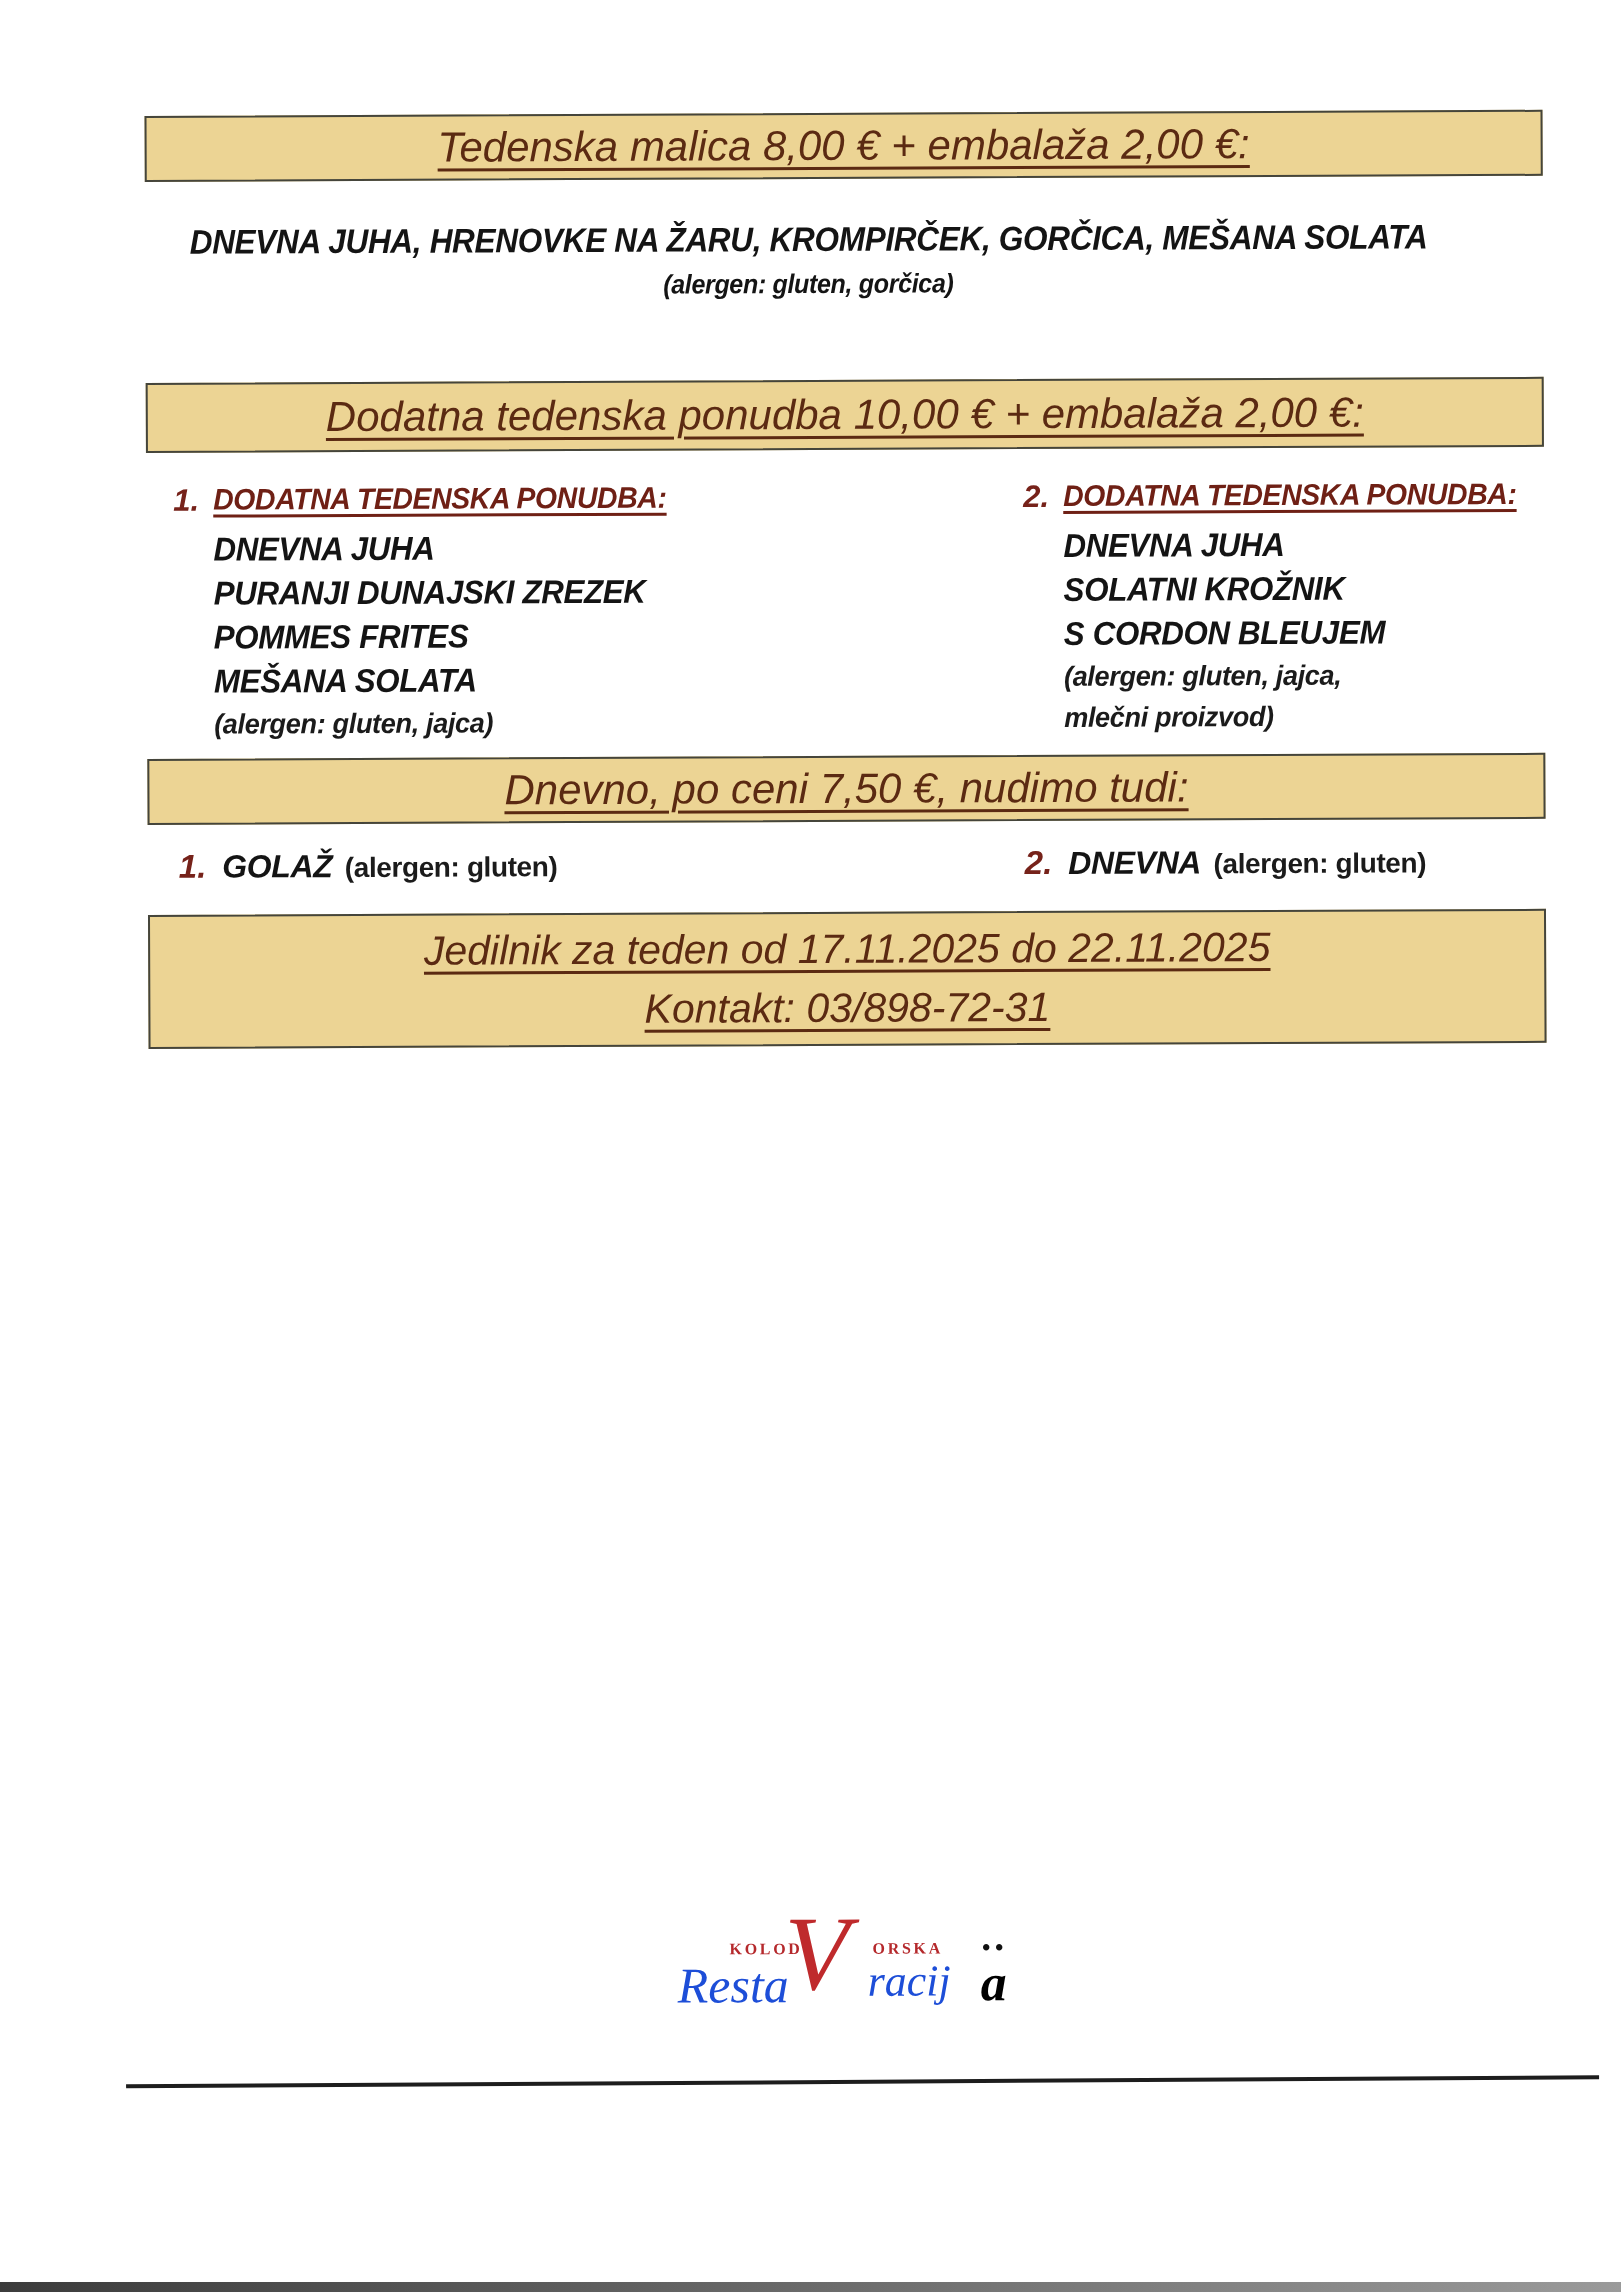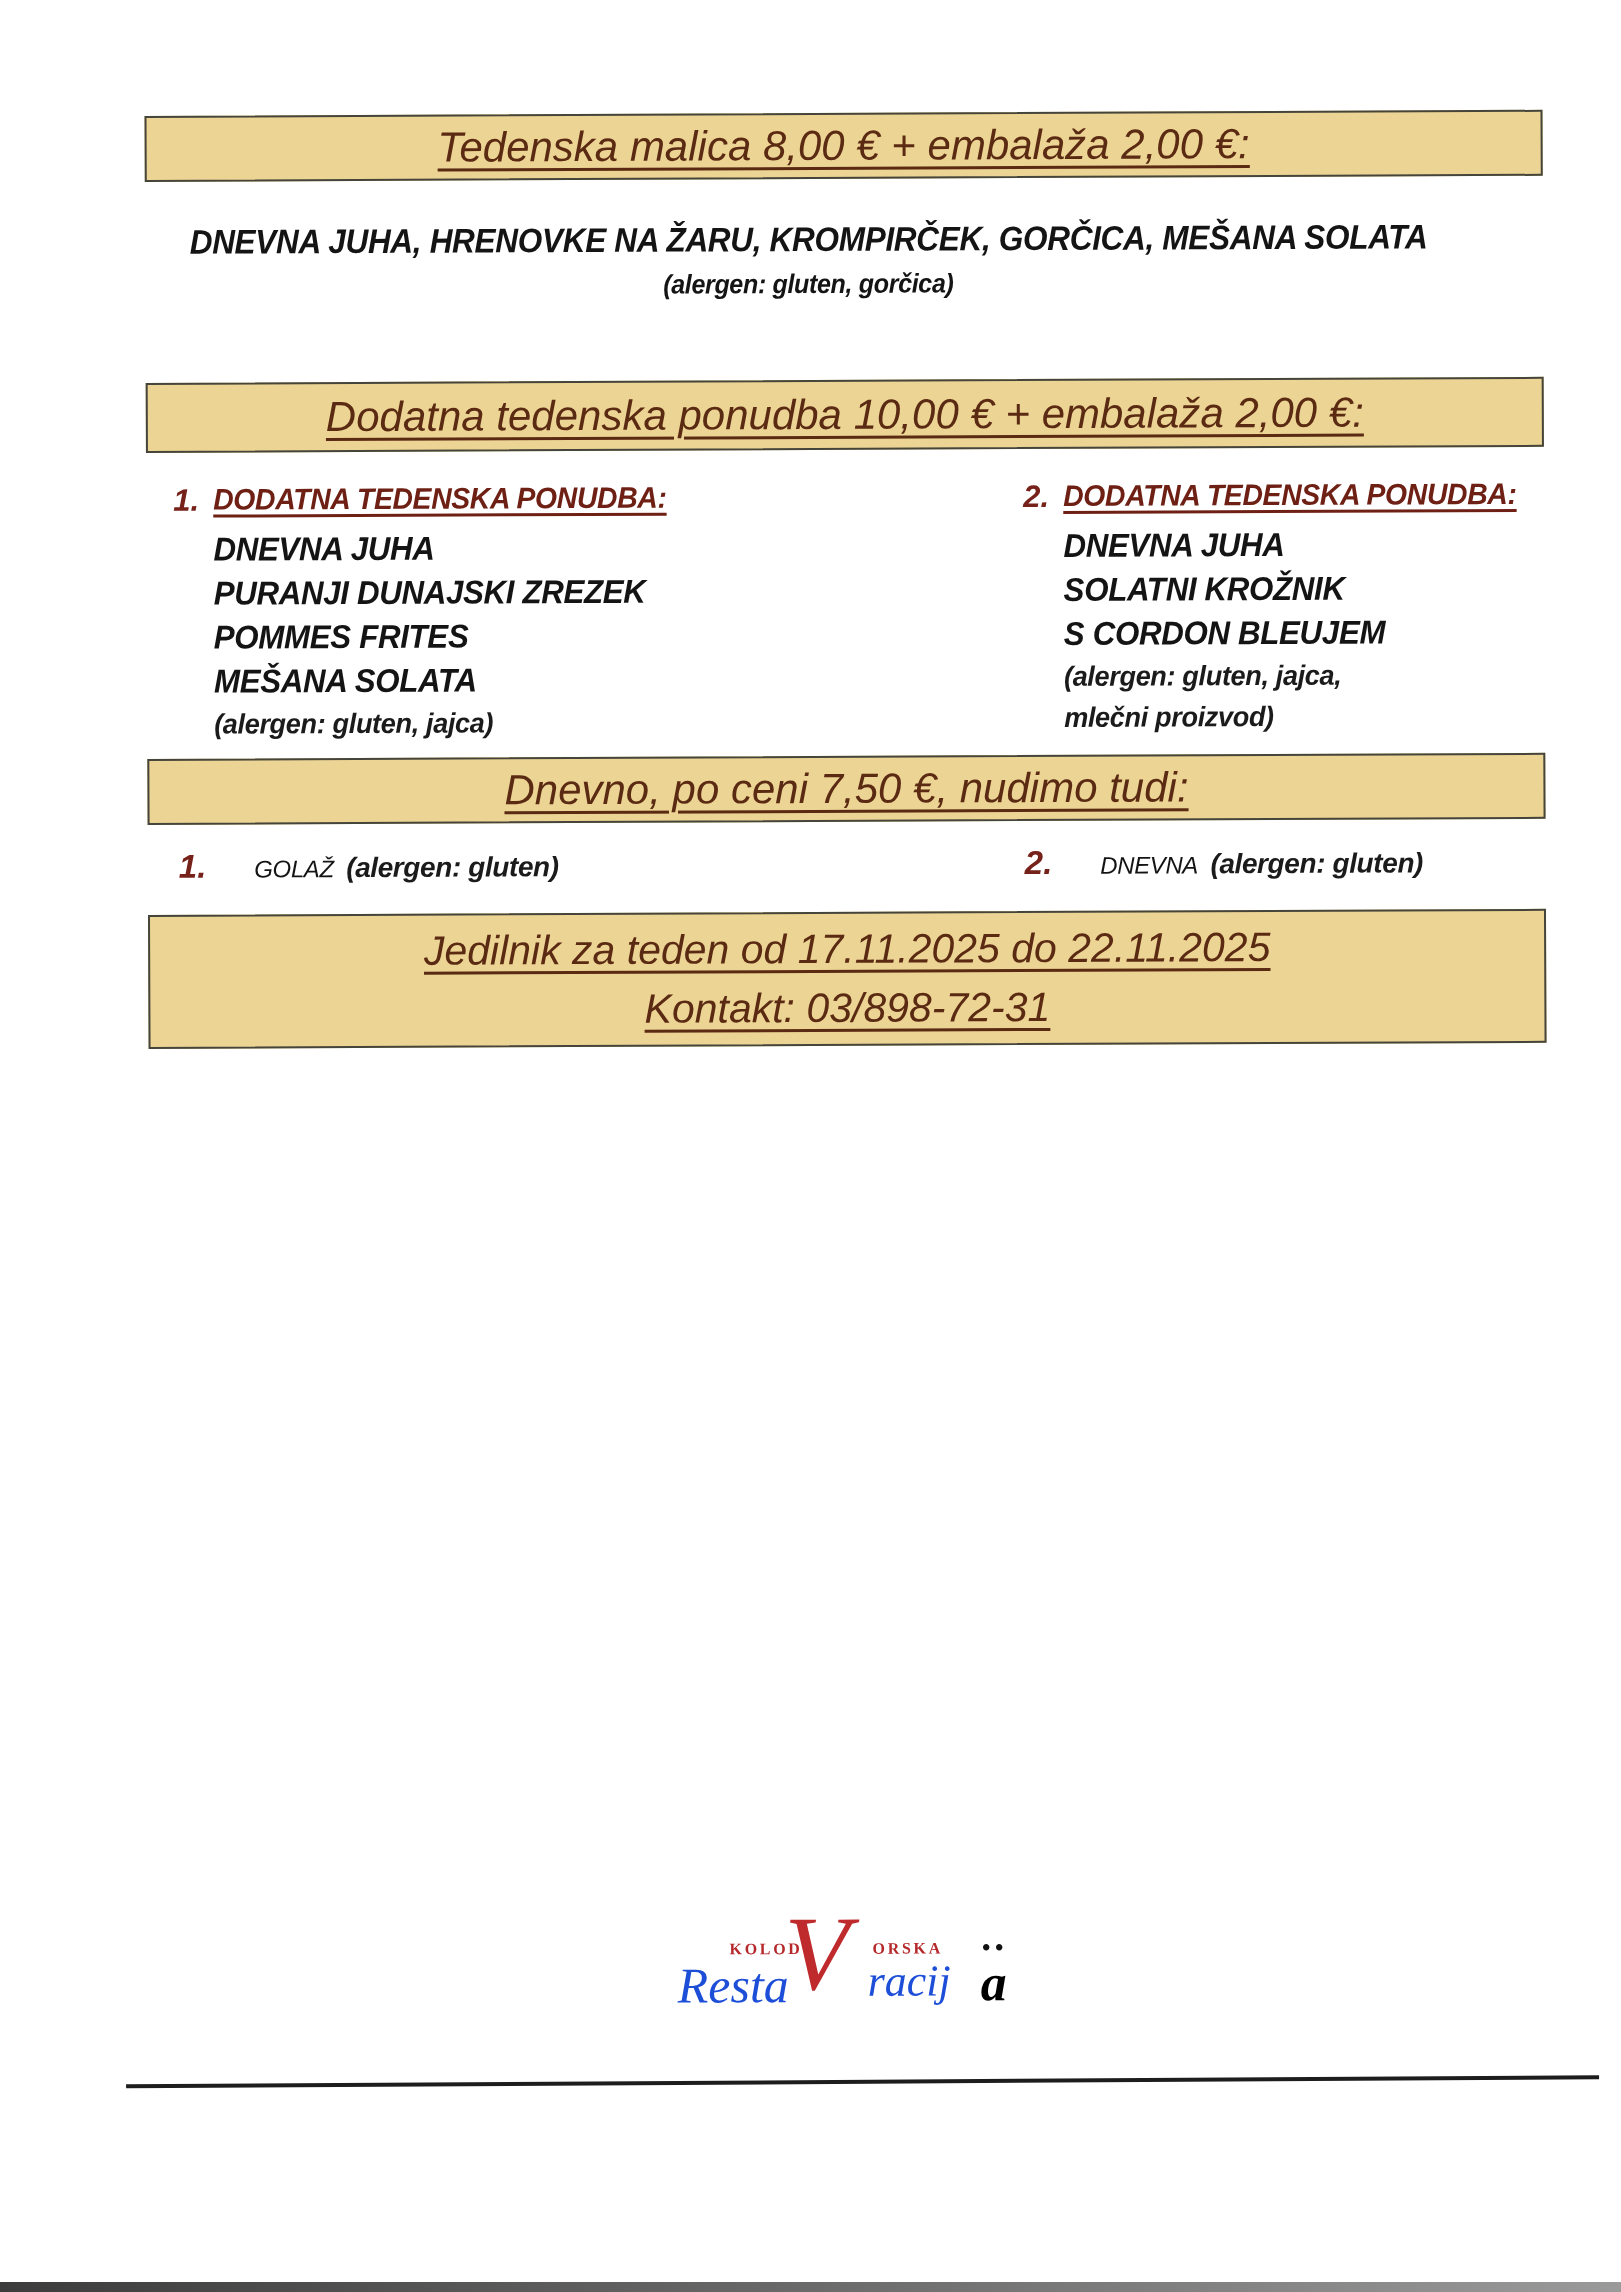--- a/index.html
+++ b/index.html
@@ -49,22 +49,22 @@
   }
   .offer-allergen{
     font-weight:bold;font-style:italic;color:#1b1b1b;font-size:28px;
     line-height:41px;white-space:nowrap;letter-spacing:-0.4px;
     transform:scaleX(0.97);transform-origin:left;
   }
 
   
   .daily{position:absolute;display:flex;align-items:baseline;white-space:nowrap;}
   .daily-number{font-weight:bold;font-style:italic;color:#76221a;font-size:33px;margin-right:16px;}
-  .daily-name{font-weight:normal;font-style:italic;color:#141414;font-size:24px;letter-spacing:-0.4px;margin-right:12.5px;margin-left:32px;}
-  .daily-allergen{font-weight:bold;font-style:italic;color:#1b1b1b;font-size:28px;letter-spacing:-0.4px;}
+  .daily-name{font-weight:bold;font-style:italic;color:#141414;font-size:32px;letter-spacing:-0.4px;margin-right:12.5px;}
+  .daily-allergen{font-weight:bold;color:#1b1b1b;font-size:28px;letter-spacing:-0.4px;}
 
   
   .banner-stack{flex-direction:column;justify-content:center;gap:12.5px;}
 
   
   #logo{position:absolute;left:673px;top:1913px;width:412px;height:134px;}
   .logo-serif{font-family:"Liberation Serif",serif;font-style:italic;color:#1d4ed8;}
   #logo-resta{position:absolute;left:0px;top:43px;font-size:50px;}
   #logo-racij{position:absolute;left:190px;top:43px;font-size:44px;}
   #logo-a{position:absolute;left:303px;top:41px;font-size:52px;font-weight:bold;color:#000;}

